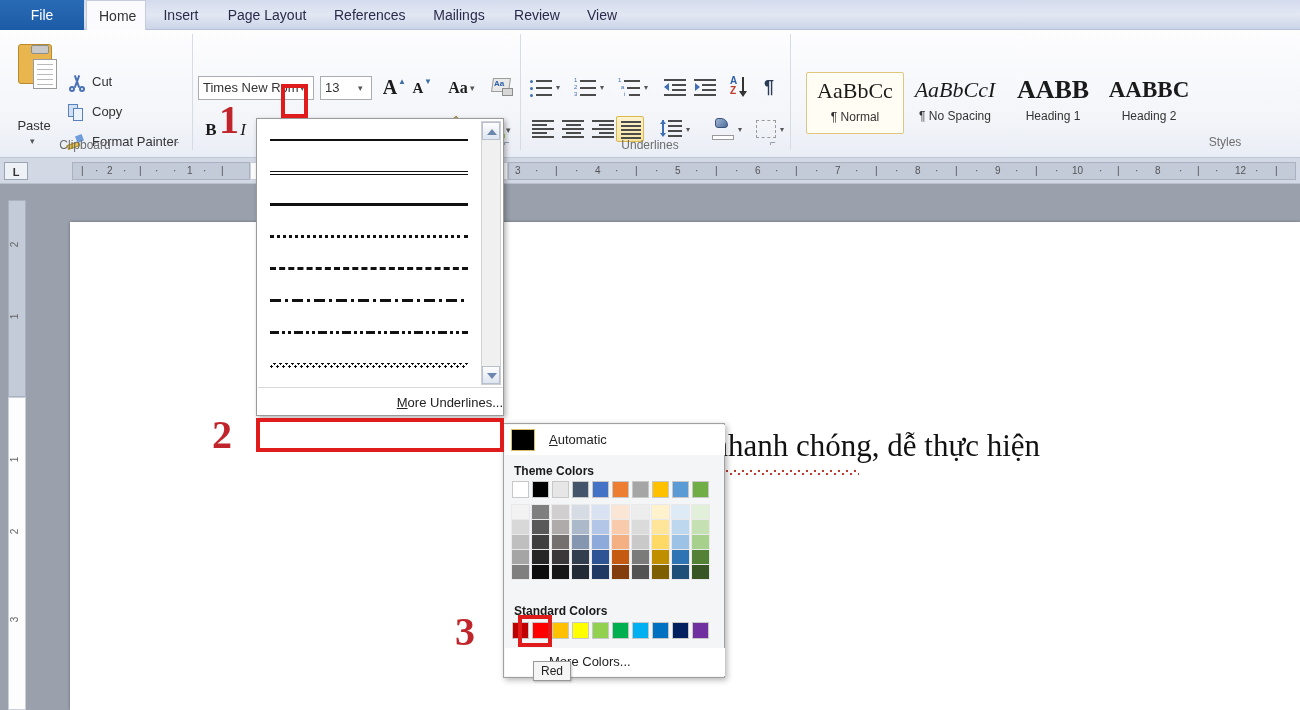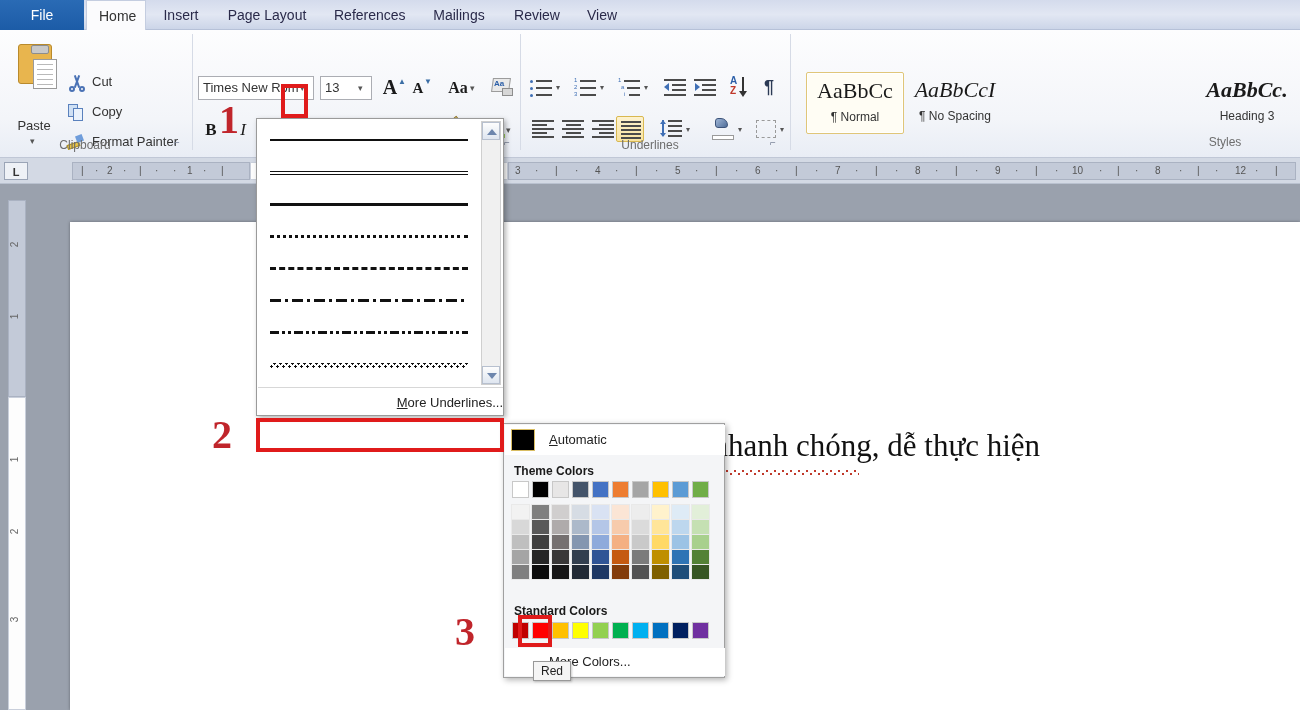--- a/index.html
+++ b/index.html
@@ -422,23 +422,27 @@
     <div class="grp-sep" style="left:790px;"></div>
 
     <div class="stylecell" style="left:906px;">
       <div class="style-prev" style="font-family:'Liberation Serif',serif;font-style:italic;">AaBbCcI</div>
       <div class="style-name">¶ No Spacing</div>
     </div>
     <div class="stylecell sel" style="left:806px;">
       <div class="style-prev" style="font-family:'Liberation Serif',serif;">AaBbCc</div>
       <div class="style-name">¶ Normal</div>
     </div>
-    <div class="stylecell" style="left:1198px;">
-      <div class="style-prev" style="font-family:'Liberation Serif',serif;font-style:italic;font-weight:bold;">AaBbCc.</div>
-      <div class="style-name">Heading 3</div>
+    <div class="stylecell" style="left:1004px;">
+      <div class="style-prev" style="font-family:'Liberation Serif',serif;font-weight:bold;font-size:26px;">AABB</div>
+      <div class="style-name">Heading 1</div>
+    </div>
+    <div class="stylecell" style="left:1100px;">
+      <div class="style-prev" style="font-family:'Liberation Serif',serif;font-weight:bold;font-size:23px;">AABBC</div>
+      <div class="style-name">Heading 2</div>
     </div>
     <div class="grp-label" style="left:1170px;top:134px;width:110px;">Styles</div>
   </div>
   <div class="grp-label" style="position:absolute;left:1170px;top:135px;width:110px;z-index:3;">Styles</div>
 
   <div class="ruler-h"></div>
   <div class="ruler-corner">L</div>
 
   <div class="ruler-seg ruler-gray" style="left:72px;width:178px;">
     <span class="r-tick" style="left:34px;">2</span>

